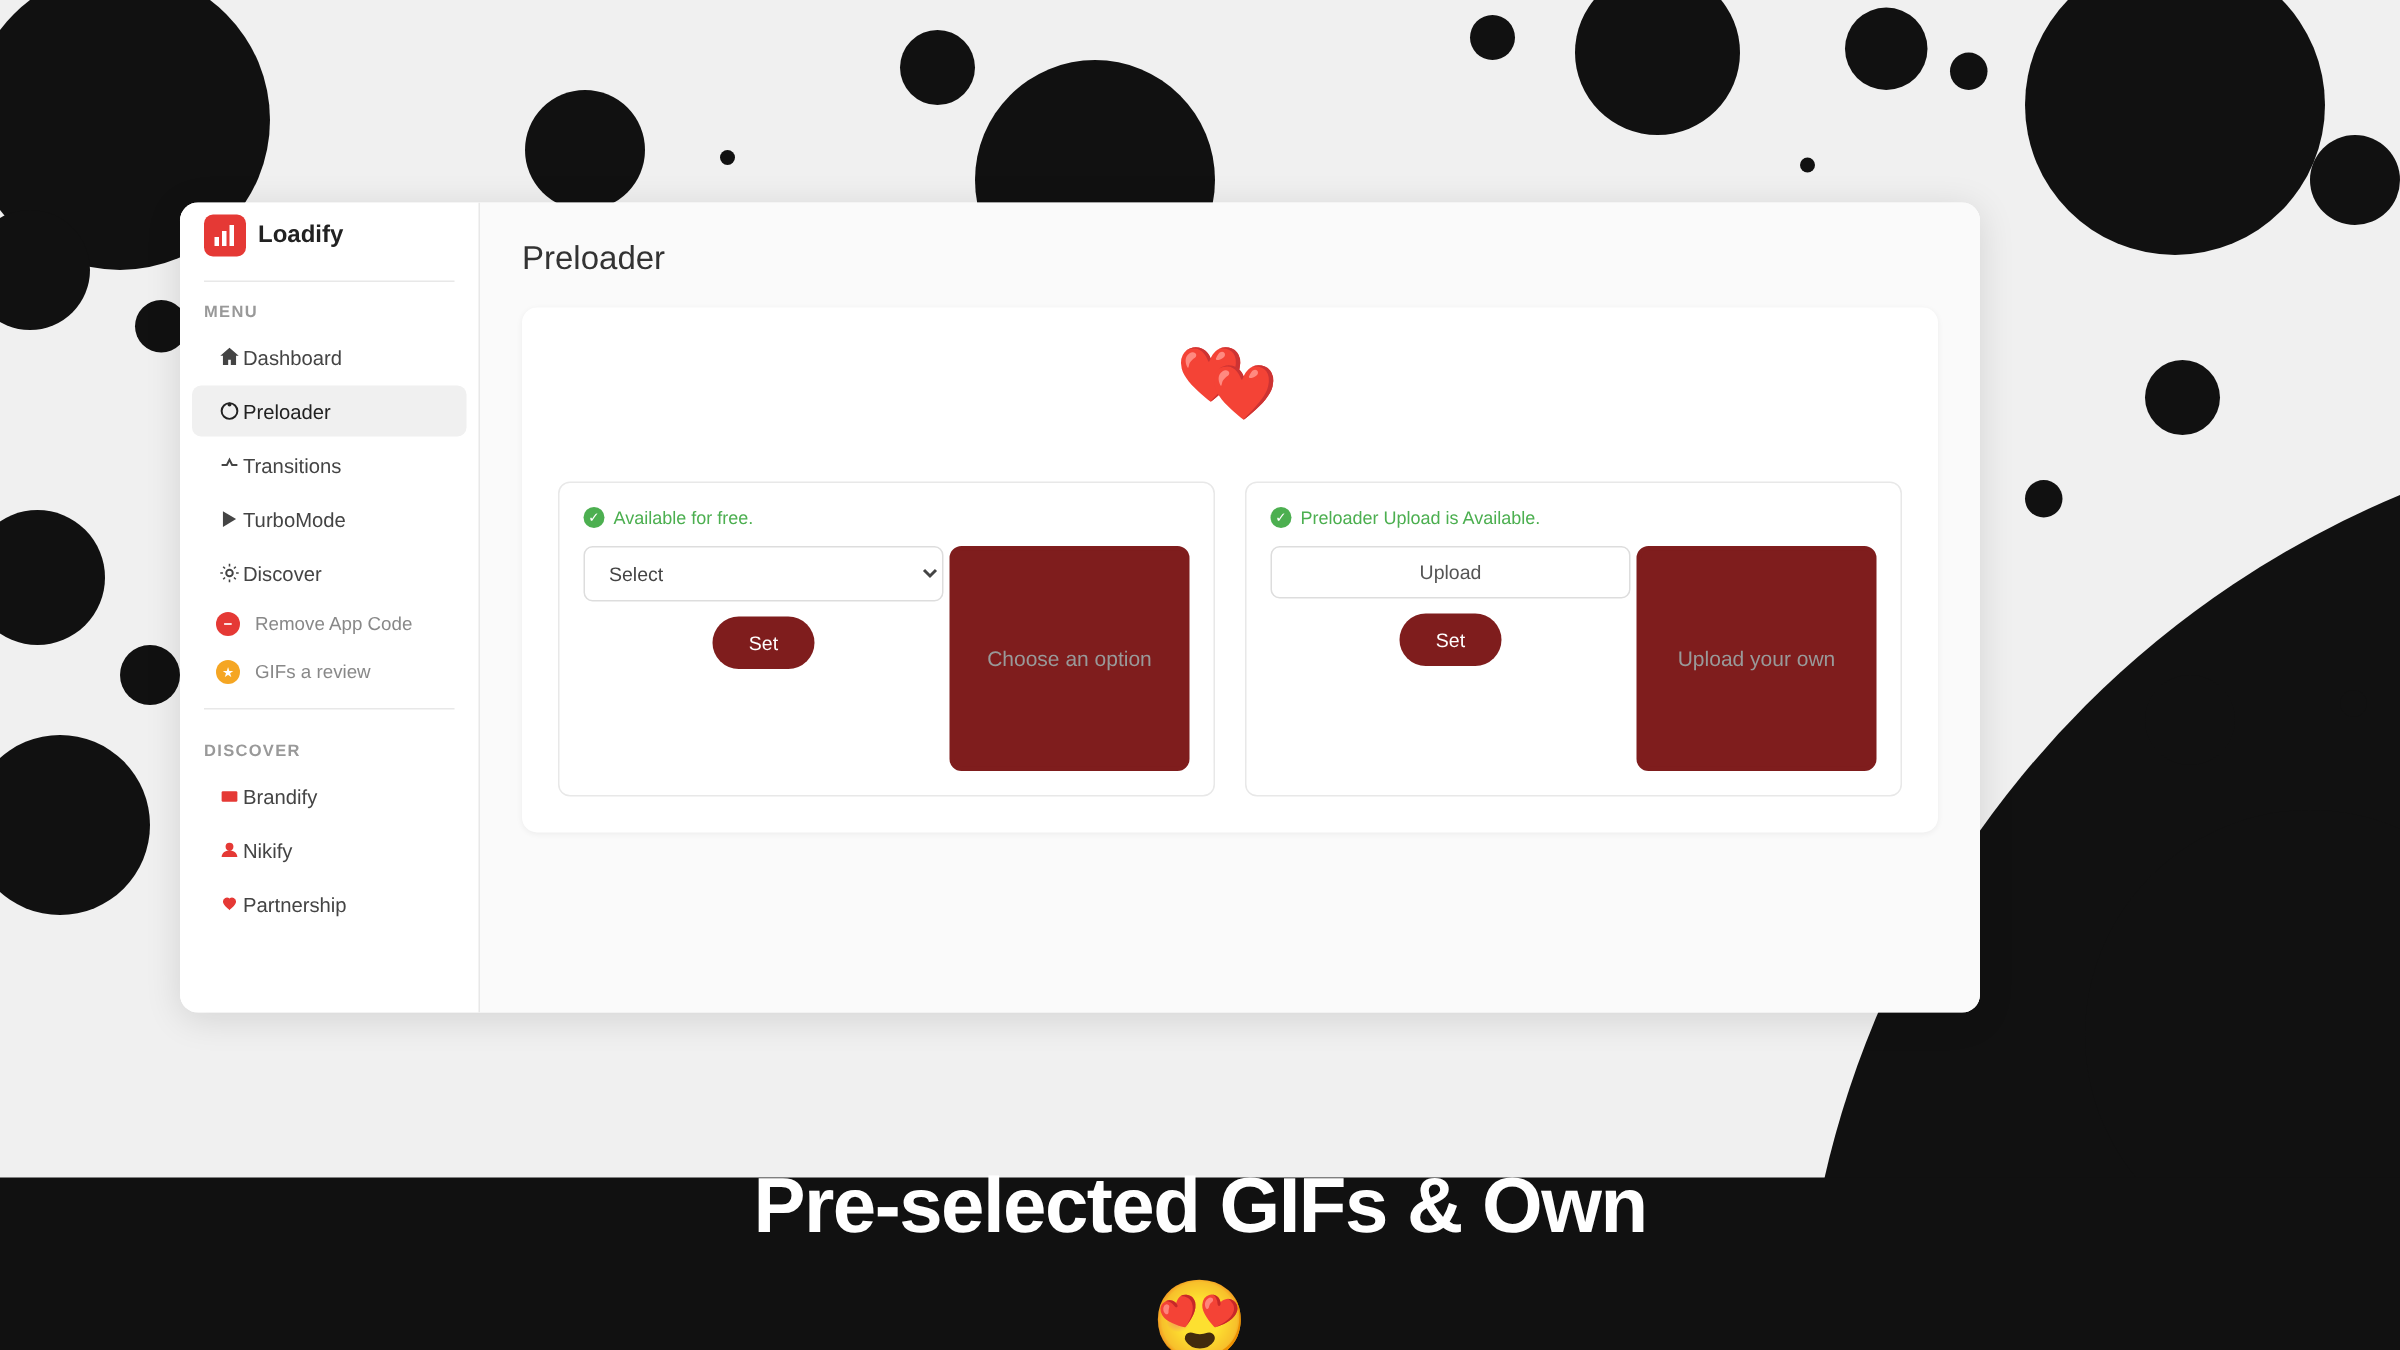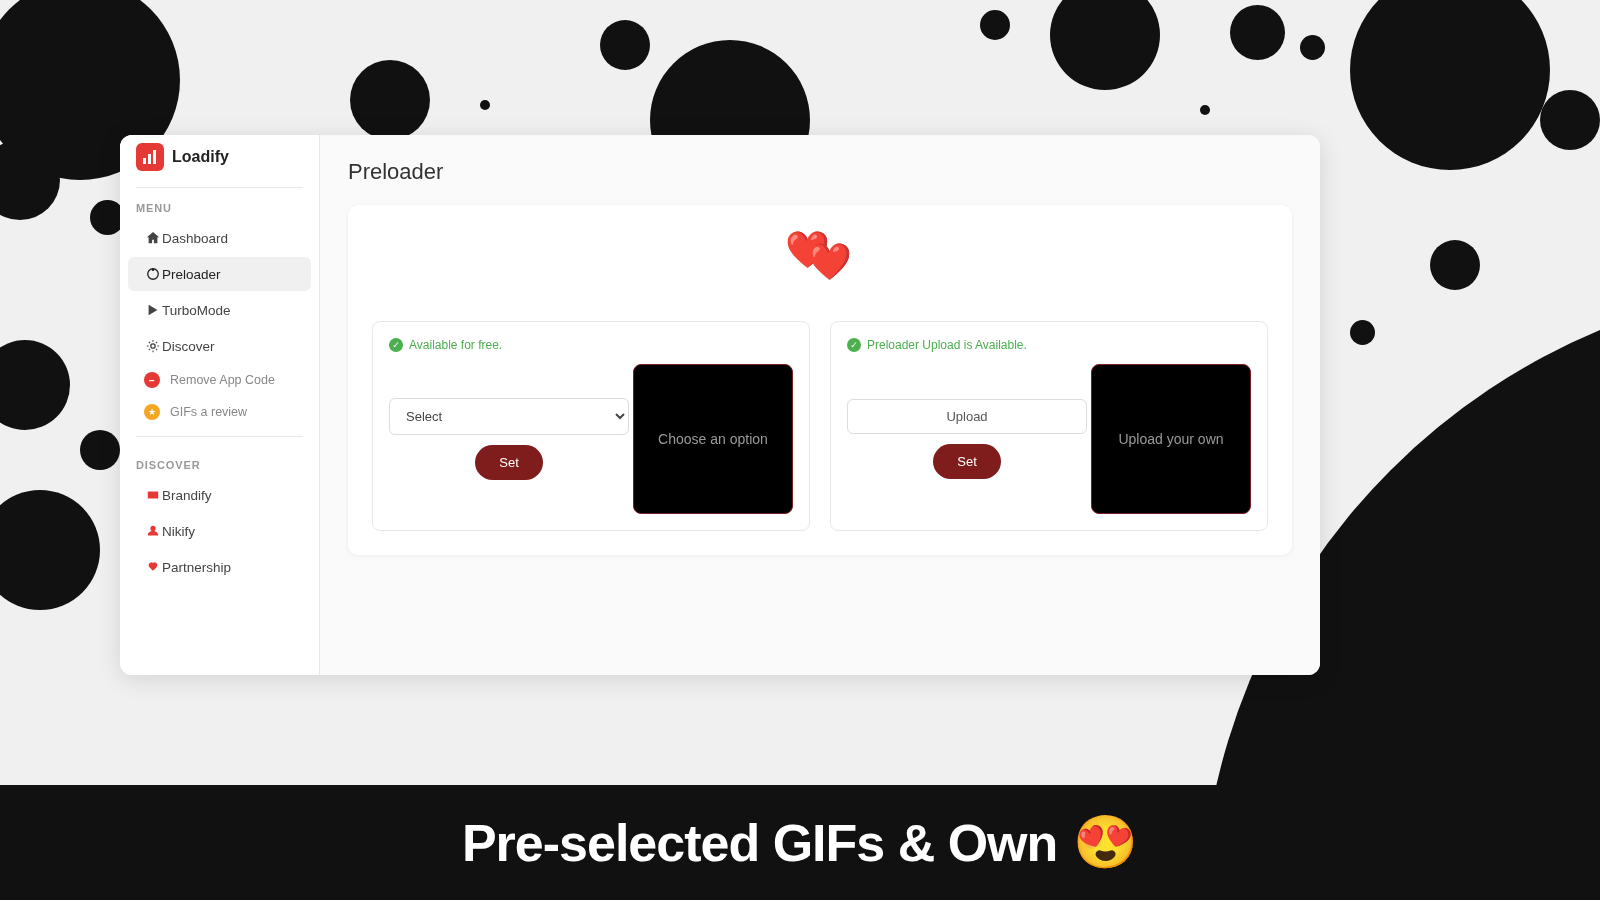--- a/index.html
+++ b/index.html
@@ -239,21 +239,21 @@
       display: flex;
       align-items: center;
       justify-content: center;
       color: #fff;
       font-size: 9px;
     }
 
     .panel-inner {
       display: flex;
       gap: 4px;
-      align-items: center;
+      align-items: flex-start;
       width: 100%;
     }
 
     .select-wrapper {
       display: flex;
       flex-direction: column;
       gap: 10px;
       flex: 1;
     }
 
@@ -277,23 +277,23 @@
       padding: 10px 24px;
       font-size: 13px;
       font-weight: 500;
       cursor: pointer;
       align-self: center;
     }
 
     .preview-box {
       width: 160px;
       min-height: 150px;
-      border: 1px solid #7f1d1d;
+      border: 3px solid #7f1d1d;
       border-radius: 8px;
-      background: #000000;
+      background: #7f1d1d;
       display: flex;
       align-items: center;
       justify-content: center;
       color: #999;
       font-size: 14px;
       font-weight: 400;
       text-align: center;
       padding: 12px;
     }
 
@@ -319,20 +319,21 @@
       position: absolute;
       bottom: 0;
       left: 0;
       width: 1600px;
       height: 115px;
       background: #111;
       display: flex;
       align-items: center;
       justify-content: center;
       gap: 16px;
+      flex-direction: column;
     }
     .bottom-text {
       font-size: 52px;
       font-weight: 700;
       color: #fff;
       letter-spacing: -1px;
     }
     .bottom-emoji {
       font-size: 52px;
     }
@@ -430,20 +431,28 @@
     <div class="sidebar-item active">
       <span class="item-icon">
         <svg width="14" height="14" viewBox="0 0 16 16" fill="currentColor">
           <circle cx="8" cy="8" r="6" fill="none" stroke="currentColor" stroke-width="1.5"></circle>
           <circle cx="8" cy="3" r="1.5" fill="currentColor"></circle>
         </svg>
       </span>
       <span>Preloader</span>
     </div>
 
+    <div class="sidebar-item">
+      <span class="item-icon">
+        <svg width="14" height="14" viewBox="0 0 16 16" fill="currentColor">
+          <path d="M2 8h4l2-4 2 4h4" fill="none" stroke="currentColor" stroke-width="1.5"></path>
+        </svg>
+      </span>
+      <span>Transitions</span>
+    </div>
 
     <div class="sidebar-item">
       <span class="item-icon">
         <svg width="14" height="14" viewBox="0 0 16 16" fill="currentColor">
           <polygon points="3,2 13,8 3,14" fill="currentColor"></polygon>
         </svg>
       </span>
       <span>TurboMode</span>
     </div>
 

